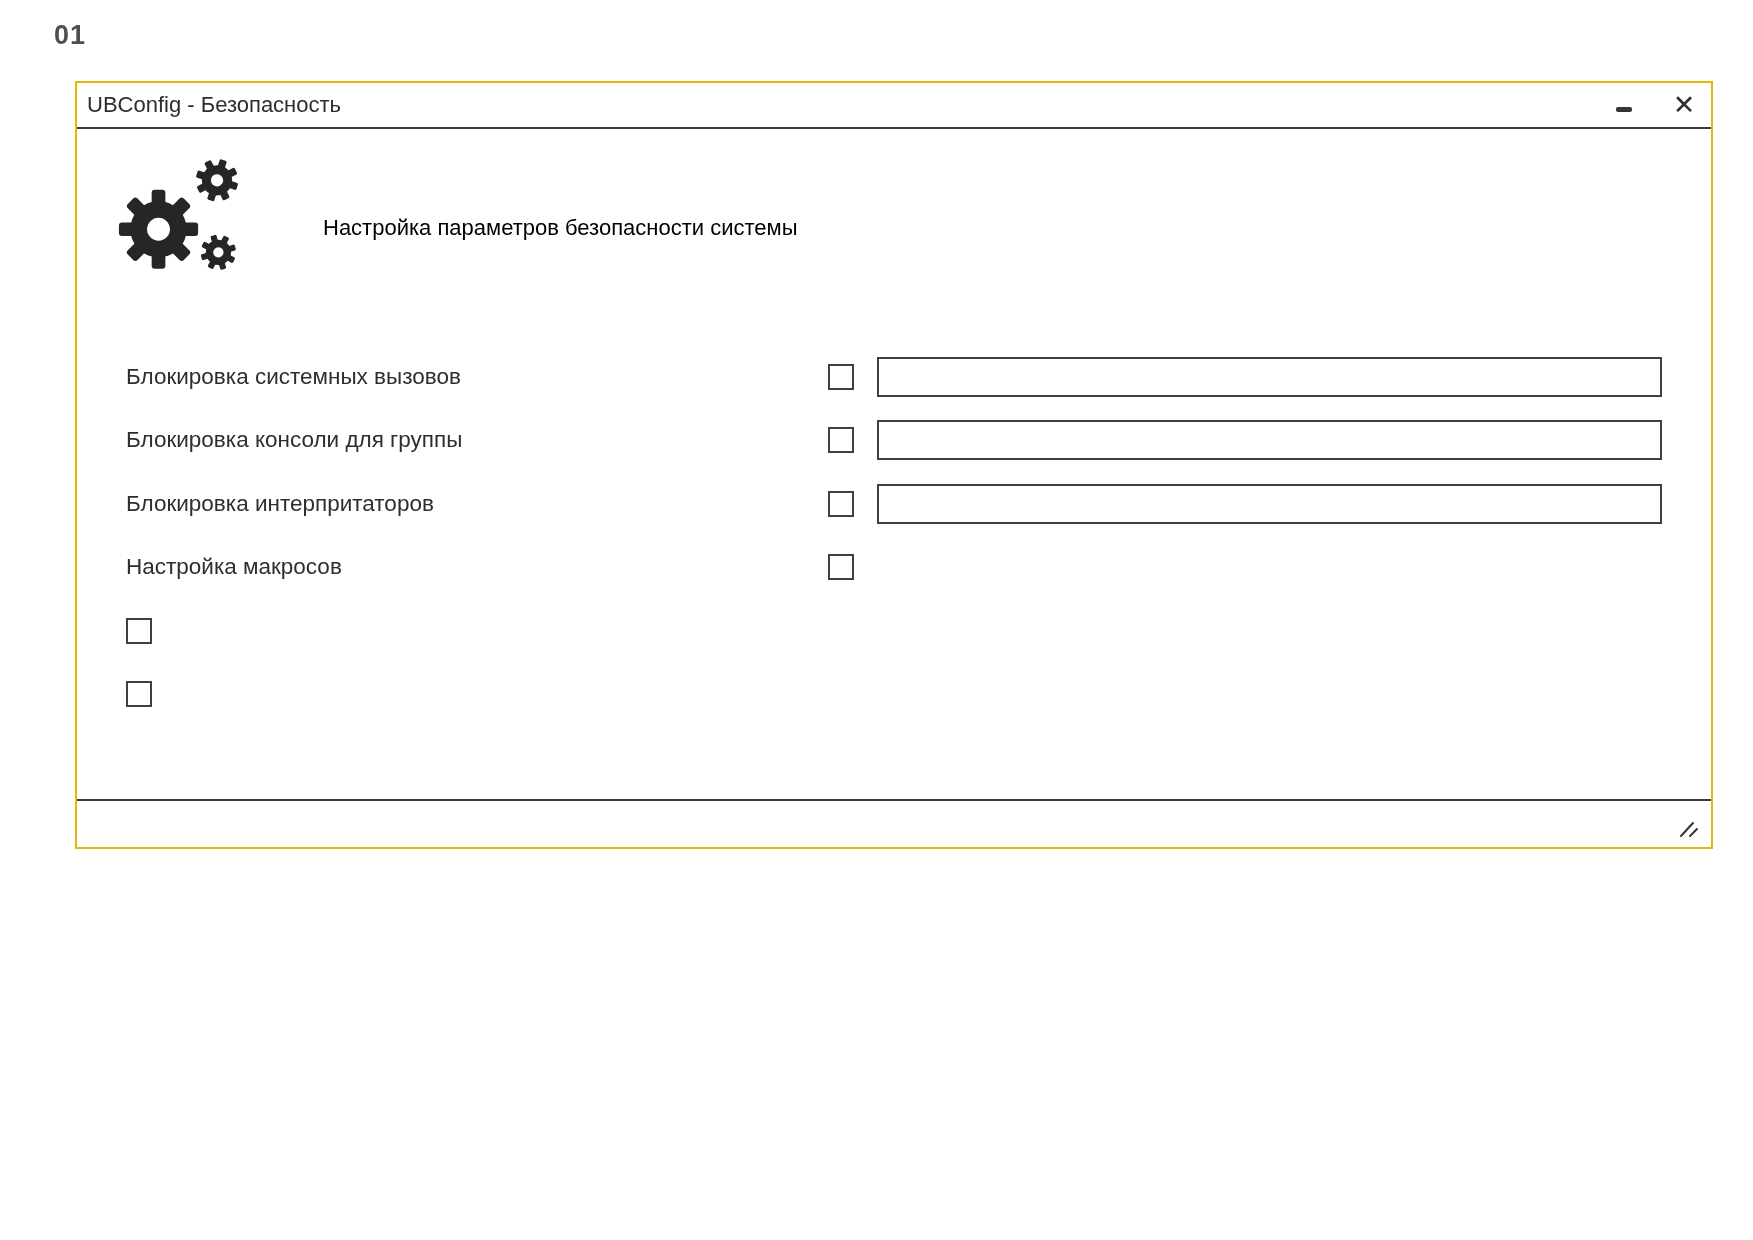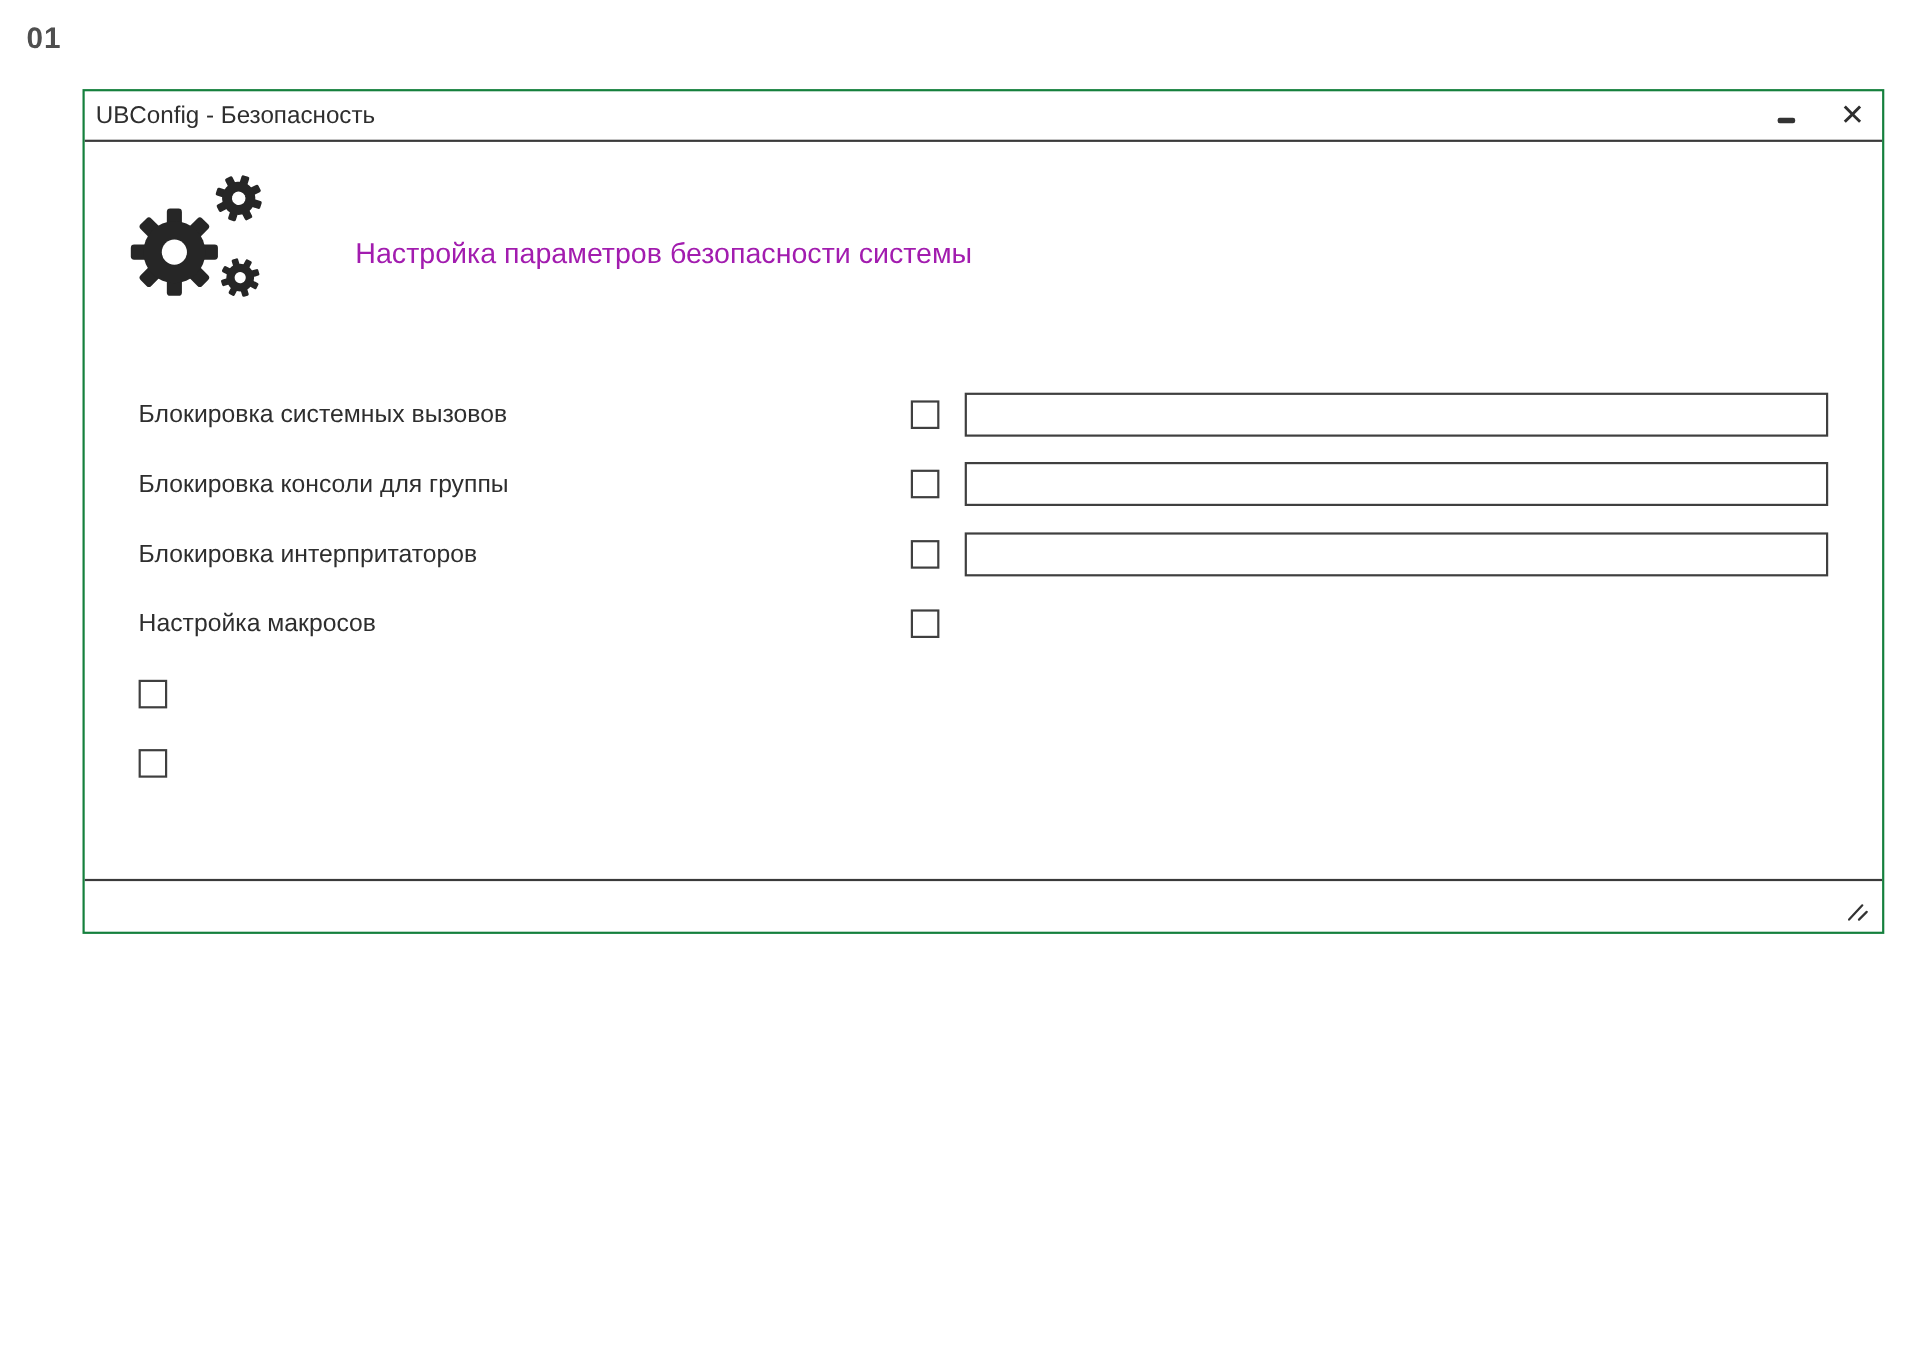--- a/index.html
+++ b/index.html
@@ -6,29 +6,29 @@
   html, body {
     width: 1753px; height: 1240px;
     background: #ffffff;
     font-family: "Liberation Sans", "DejaVu Sans", sans-serif;
     color: #2e2e2e;
     overflow: hidden;
   }
   .page { position: relative; width: 1753px; height: 1240px; }
 
   .page-label {
-    position: absolute; left: 24px; top: 20px;
+    position: absolute; left: 54px; top: 20px;
     font-size: 27px; font-weight: bold; color: #4f4f4f;
     letter-spacing: 1px;
   }
 
   .window {
     position: absolute; left: 75px; top: 81px;
     width: 1638px; height: 768px;
-    border: 2px solid #15803d;
+    border: 2px solid #eab308;
     background: #ffffff;
   }
 
   
   .titlebar {
     position: absolute; left: 0; top: 0; right: 0;
     height: 46px;
     border-bottom: 2px solid #3a3a3a;
     display: flex; align-items: center;
     padding: 0 14px 0 10px;
@@ -50,21 +50,21 @@
     color: #2e2e2e; cursor: pointer; font-weight: bold;
   }
 
   
   .gears {
     position: absolute; left: 38px; top: 66px;
     width: 136px; height: 136px;
   }
   .header-text {
     position: absolute; left: 246px; top: 132px;
-    font-size: 26px; color: #a21caf;
+    font-size: 22px; color: #000000;
   }
 
   
   .rows {
     position: absolute; left: 0; top: 262px; right: 0;
   }
   .row {
     display: flex; align-items: center;
     height: 63.5px;
     padding-left: 49px; padding-right: 49px;

